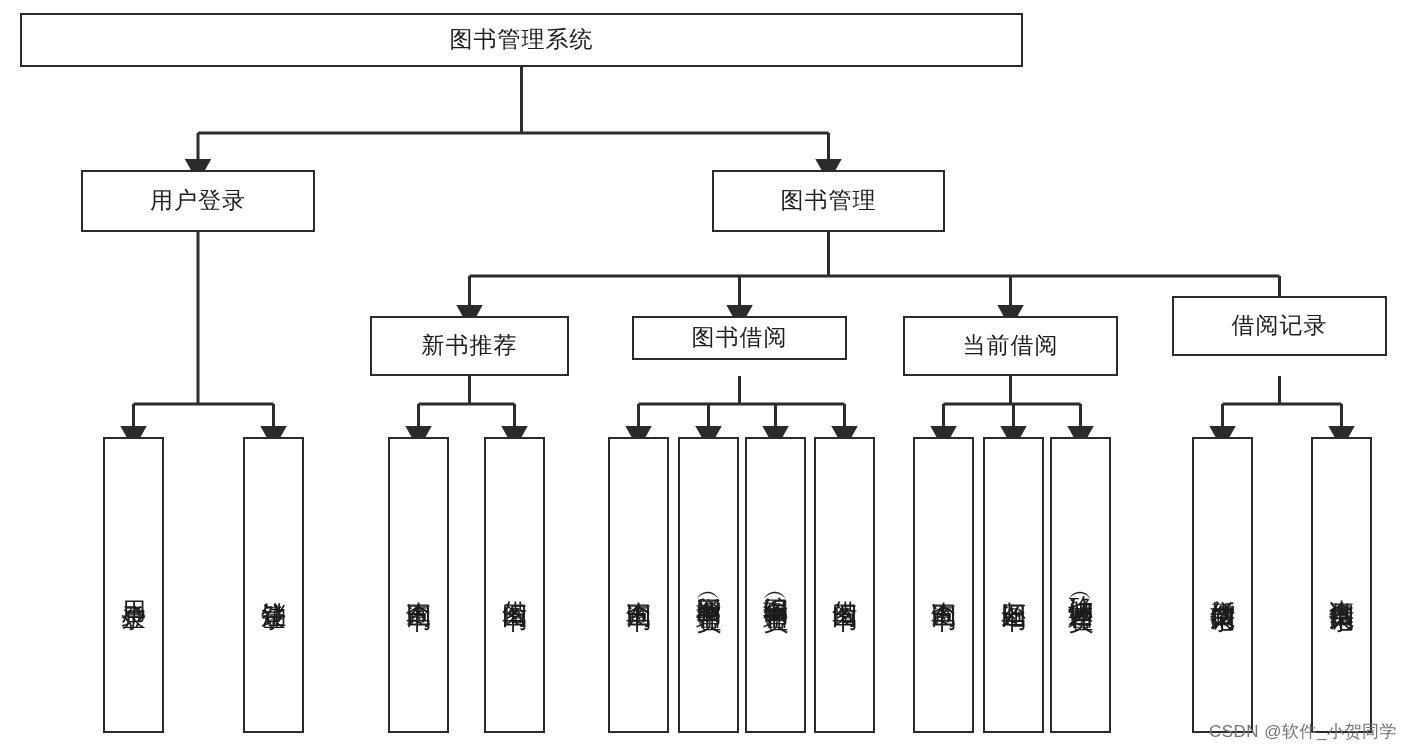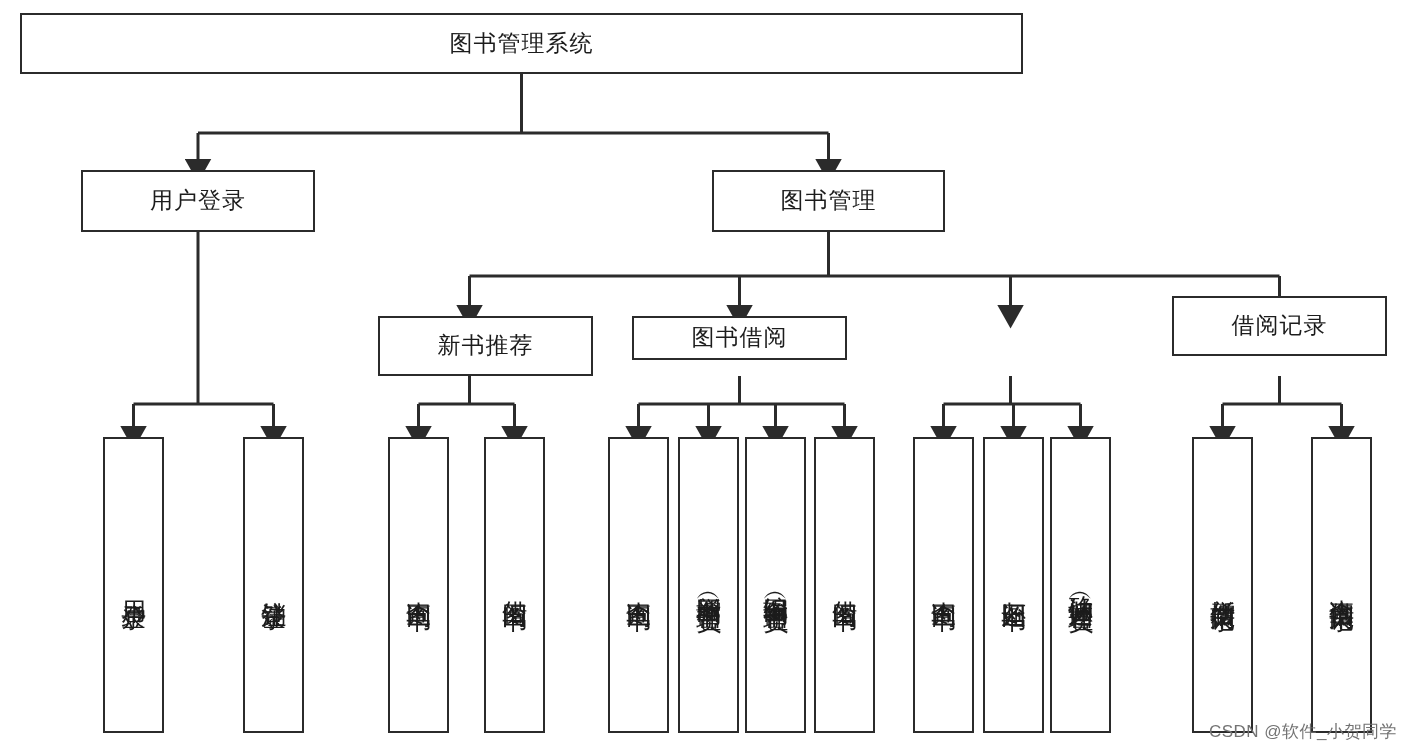--- a/index.html
+++ b/index.html
@@ -140,30 +140,33 @@
     </div>
     <div class="node vert" style="left: 243px; top: 437px; width: 61px; height: 296px;">
       <span>注销登录</span>
     </div>
     <div class="node vert" style="left: 103px; top: 437px; width: 61px; height: 296px;">
       <span>用户登录</span>
     </div>
     <div class="node horiz" style="left: 1172px; top: 296px; width: 215px; height: 60px;">
       <span>借阅记录</span>
     </div>
+    <div class="node horiz" style="left: 903px; top: 316px; width: 215px; height: 60px;">
+      <span>当前借阅</span>
+    </div>
     <div class="node horiz" style="left: 632px; top: 316px; width: 215px; height: 44px;">
       <span>图书借阅</span>
     </div>
-    <div class="node horiz" style="left: 378px; top: 316px; width: 215px; height: 60px;">
+    <div class="node horiz" style="left: 370px; top: 316px; width: 199px; height: 60px;">
       <span>新书推荐</span>
     </div>
     <div class="node horiz" style="left: 712px; top: 170px; width: 233px; height: 62px;">
       <span>图书管理</span>
     </div>
     <div class="node horiz" style="left: 81px; top: 170px; width: 234px; height: 62px;">
       <span>用户登录</span>
     </div>
-    <div class="node horiz" style="left: 20px; top: 13px; width: 1003px; height: 61px;">
+    <div class="node horiz" style="left: 20px; top: 13px; width: 1003px; height: 54px;">
       <span>图书管理系统</span>
     </div>
 
   <div class="watermark">CSDN @软件_小贺同学</div>
 </div>
 
 </body></html>

